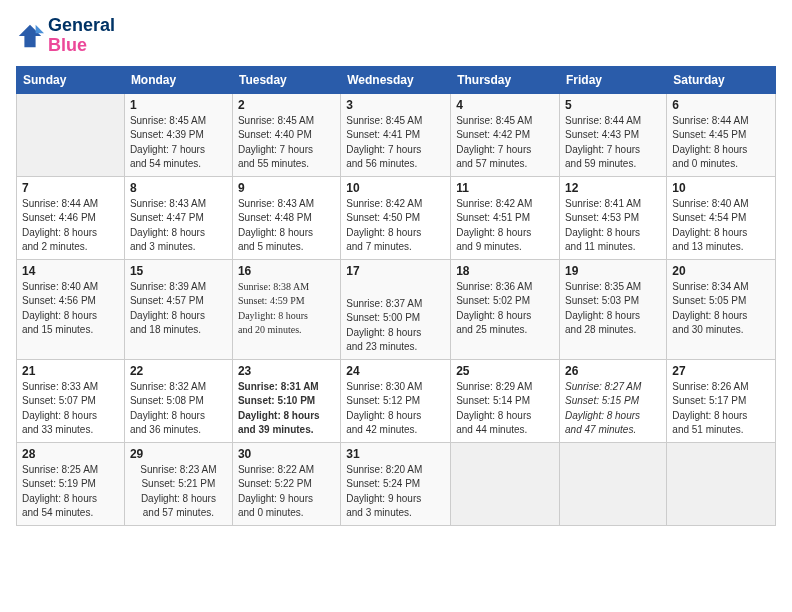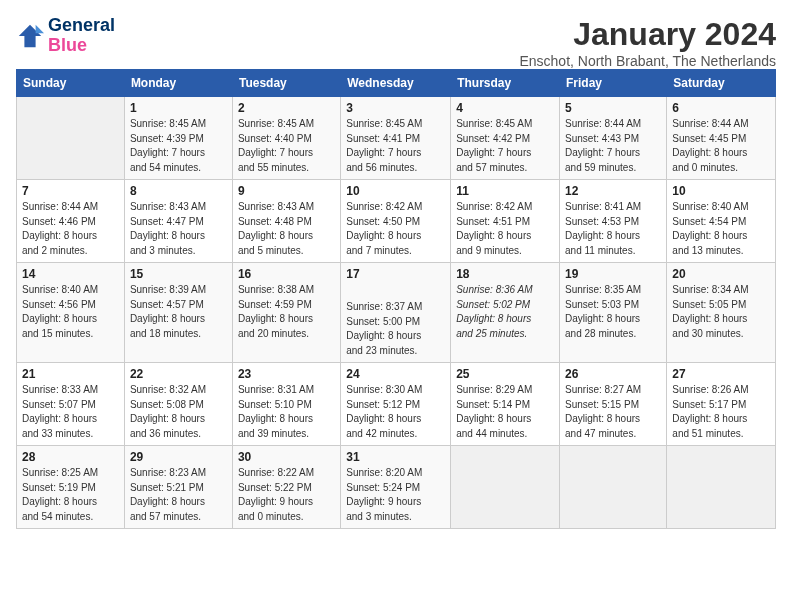--- a/index.html
+++ b/index.html
@@ -5,22 +5,22 @@
     * { box-sizing: border-box; margin: 0; padding: 0; }
     body {
       font-family: Arial, sans-serif;
       background: #fff;
       width: 792px;
       min-height: 612px;
       padding: 16px;
     }
     .header-section {
       display: flex;
-      justify-content: space-between;
       align-items: flex-start;
+      margin-bottom: 10px;
     }
     .logo {
       display: flex;
       align-items: center;
       gap: 4px;
     }
     .logo-text {
       font-size: 18px;
       font-weight: bold;
       color: #003366;
@@ -93,24 +93,20 @@
   <div class="logo">
     <svg class="logo-icon" viewBox="0 0 40 40">
       <polygon points="20,4 36,20 28,20 28,36 12,36 12,20 4,20" fill="#2a5caa"></polygon>
       <polygon points="28,4 40,16 28,16" fill="#4a90d9"></polygon>
     </svg>
     <div class="logo-text">
       <div>General</div>
       <div><span>Blue</span></div>
     </div>
   </div>
-  <div class="title-block">
-    <div class="calendar-title">January 2024</div>
-    <div class="calendar-subtitle">Enschot, North Brabant, The Netherlands</div>
-  </div>
 </div>
 
 <table>
   <thead>
     <tr id="header-row">
     <th>Sunday</th>
         <th>Monday</th>
         <th>Tuesday</th>
         <th>Wednesday</th>
         <th>Thursday</th>
@@ -225,35 +221,35 @@
         </td>
         <td>
           <span class="day-number">15</span>
           <div class="day-detail" style="white-space: pre-line;">Sunrise: 8:39 AM
 Sunset: 4:57 PM
 Daylight: 8 hours
 and 18 minutes.</div>
         </td>
         <td>
           <span class="day-number">16</span>
-          <div class="day-detail" style="white-space: pre-line;">Sunrise: 8:38 AM
+          <div class="day-detail" style="white-space: pre-line; font-family: Liberation Serif, serif;">Sunrise: 8:38 AM
 Sunset: 4:59 PM
 Daylight: 8 hours
 and 20 minutes.</div>
         </td>
         <td>
           <span class="day-number">17</span>
           <div class="day-detail" style="white-space: pre-line; margin-top: 19px;">Sunrise: 8:37 AM
 Sunset: 5:00 PM
 Daylight: 8 hours
 and 23 minutes.</div>
         </td>
         <td>
           <span class="day-number">18</span>
-          <div class="day-detail" style="white-space: pre-line; font-style: italic;">Sunrise: 8:36 AM
+          <div class="day-detail" style="white-space: pre-line;">Sunrise: 8:36 AM
 Sunset: 5:02 PM
 Daylight: 8 hours
 and 25 minutes.</div>
         </td>
         <td>
           <span class="day-number">19</span>
           <div class="day-detail" style="white-space: pre-line;">Sunrise: 8:35 AM
 Sunset: 5:03 PM
 Daylight: 8 hours
 and 28 minutes.</div>
@@ -276,42 +272,42 @@
         </td>
         <td>
           <span class="day-number">22</span>
           <div class="day-detail" style="white-space: pre-line;">Sunrise: 8:32 AM
 Sunset: 5:08 PM
 Daylight: 8 hours
 and 36 minutes.</div>
         </td>
         <td>
           <span class="day-number">23</span>
-          <div class="day-detail" style="white-space: pre-line;">Sunrise: 8:31 AM
+          <div class="day-detail" style="white-space: pre-line; font-weight: bold;">Sunrise: 8:31 AM
 Sunset: 5:10 PM
 Daylight: 8 hours
 and 39 minutes.</div>
         </td>
         <td>
           <span class="day-number">24</span>
           <div class="day-detail" style="white-space: pre-line;">Sunrise: 8:30 AM
 Sunset: 5:12 PM
 Daylight: 8 hours
 and 42 minutes.</div>
         </td>
         <td>
           <span class="day-number">25</span>
           <div class="day-detail" style="white-space: pre-line;">Sunrise: 8:29 AM
 Sunset: 5:14 PM
 Daylight: 8 hours
 and 44 minutes.</div>
         </td>
         <td>
           <span class="day-number">26</span>
-          <div class="day-detail" style="white-space: pre-line;">Sunrise: 8:27 AM
+          <div class="day-detail" style="white-space: pre-line; font-style: italic;">Sunrise: 8:27 AM
 Sunset: 5:15 PM
 Daylight: 8 hours
 and 47 minutes.</div>
         </td>
         <td>
           <span class="day-number">27</span>
           <div class="day-detail" style="white-space: pre-line;">Sunrise: 8:26 AM
 Sunset: 5:17 PM
 Daylight: 8 hours
 and 51 minutes.</div>
@@ -320,21 +316,21 @@
       <tr>
         <td>
           <span class="day-number">28</span>
           <div class="day-detail" style="white-space: pre-line;">Sunrise: 8:25 AM
 Sunset: 5:19 PM
 Daylight: 8 hours
 and 54 minutes.</div>
         </td>
         <td>
           <span class="day-number">29</span>
-          <div class="day-detail" style="white-space: pre-line;">Sunrise: 8:23 AM
+          <div class="day-detail" style="white-space: pre-line; text-align: center;">Sunrise: 8:23 AM
 Sunset: 5:21 PM
 Daylight: 8 hours
 and 57 minutes.</div>
         </td>
         <td>
           <span class="day-number">30</span>
           <div class="day-detail" style="white-space: pre-line;">Sunrise: 8:22 AM
 Sunset: 5:22 PM
 Daylight: 9 hours
 and 0 minutes.</div>

